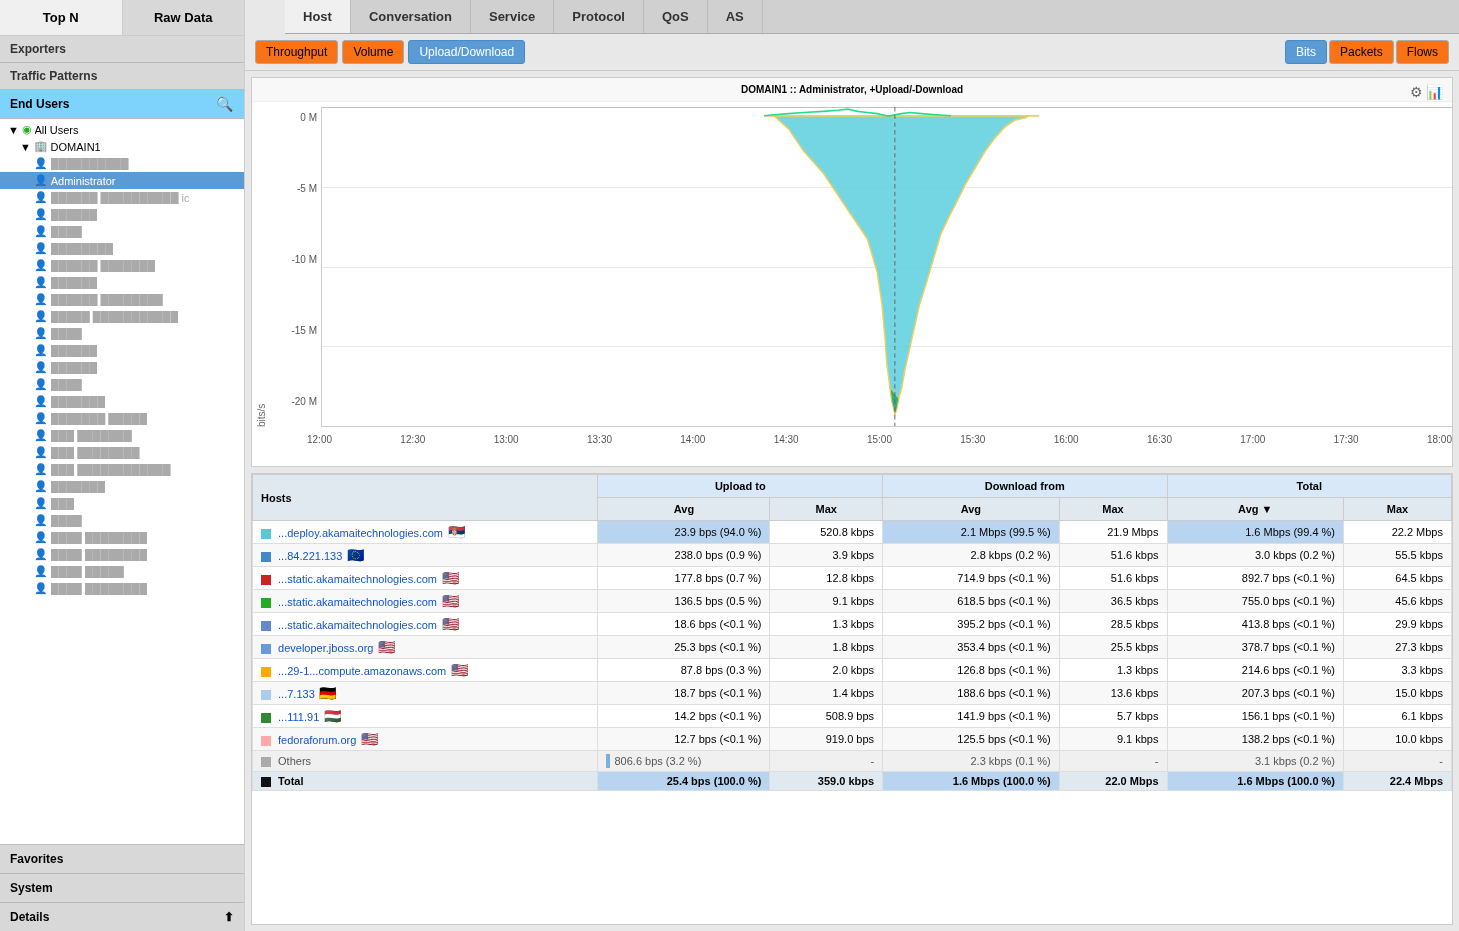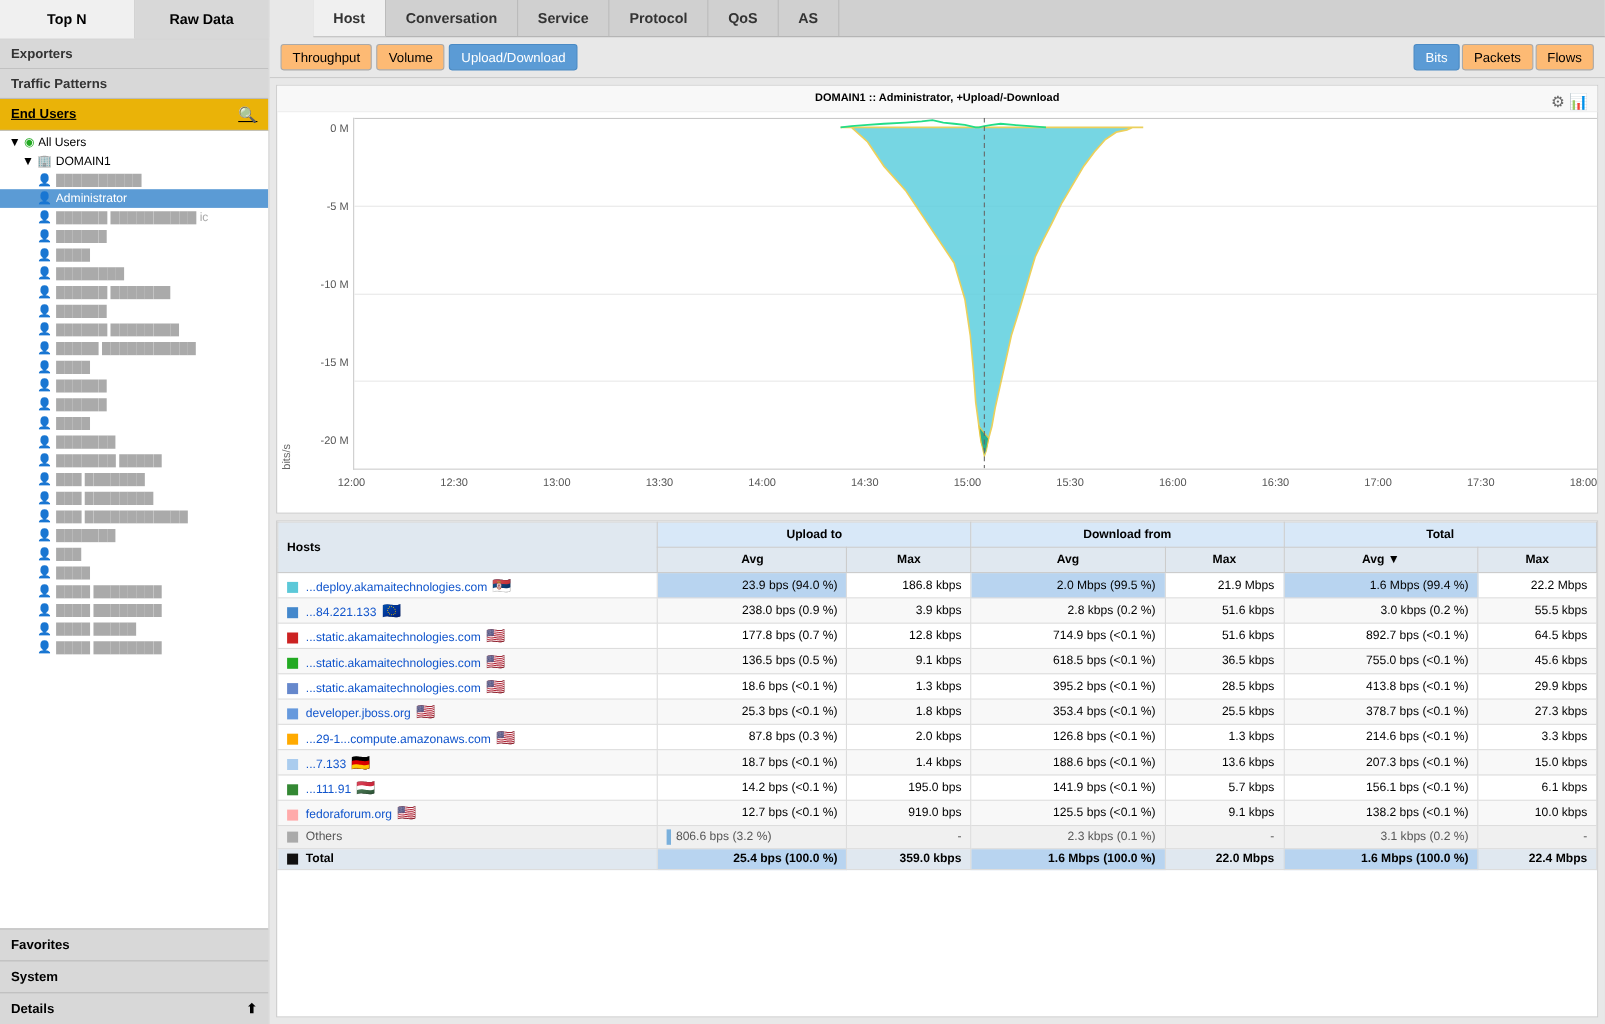--- a/index.html
+++ b/index.html
@@ -10,21 +10,21 @@
     
     .sidebar { width: 245px; min-width: 245px; background: #f0f0f0; border-right: 1px solid #ccc; display: flex; flex-direction: column; overflow: hidden; }
     .sidebar-top-tabs { display: flex; background: #e0e0e0; border-bottom: 1px solid #ccc; }
     .sidebar-tab { flex: 1; padding: 10px 8px; text-align: center; cursor: pointer; font-size: 13px; font-weight: bold; border-right: 1px solid #ccc; background: #d8d8d8; }
     .sidebar-tab:last-child { border-right: none; }
     .sidebar-tab.active { background: #f0f0f0; }
 
     .sidebar-section-header { background: #d8d8d8; padding: 6px 10px; font-weight: bold; font-size: 12px; border-bottom: 1px solid #bbb; color: #333; cursor: pointer; }
     .sidebar-section-header.traffic { color: #333; }
 
-    .end-users-header { background: #eab308; padding: 6px 10px; font-weight: bold; font-size: 12px; border-bottom: 1px solid #bbb; display: flex; justify-content: space-between; text-decoration: underline; }
+    .end-users-header { background: #7dd3fc; padding: 6px 10px; font-weight: bold; font-size: 12px; border-bottom: 1px solid #bbb; display: flex; align-items: center; justify-content: space-between; }
 
     .tree-area { flex: 1; overflow-y: auto; background: #fff; padding: 2px 0; }
     .tree-item { display: flex; align-items: center; padding: 2px 4px; cursor: pointer; white-space: nowrap; overflow: hidden; }
     .tree-item.selected { background: #5b9bd5; color: white; }
     .tree-item .indent { display: inline-block; }
     .tree-item .icon { margin-right: 3px; font-size: 11px; }
     .tree-item .label { font-size: 11px; overflow: hidden; text-overflow: ellipsis; }
 
     .sidebar-bottom { background: #d8d8d8; }
     .sidebar-bottom-item { padding: 7px 10px; font-weight: bold; font-size: 12px; border-top: 1px solid #bbb; cursor: pointer; }
@@ -35,21 +35,21 @@
     
     .nav-tabs { display: flex; background: #d0d0d0; border-bottom: 1px solid #aaa; padding: 0; margin-left: 40px; }
     .nav-tab { padding: 9px 18px; cursor: pointer; font-size: 13px; font-weight: bold; border-right: 1px solid #bbb; color: #333; }
     .nav-tab.active { background: #f0f0f0; }
 
     
     .toolbar { display: flex; align-items: center; justify-content: space-between; padding: 6px 10px; background: #e8e8e8; border-bottom: 1px solid #ccc; }
     .toolbar-left { display: flex; gap: 4px; }
     .toolbar-right { display: flex; gap: 2px; }
 
-    .btn { padding: 4px 10px; font-size: 12px; cursor: pointer; border: 1px solid #aaa; border-radius: 3px; background: #fdba74; }
+    .btn { padding: 4px 10px; font-size: 12px; cursor: pointer; border: 1px solid #aaa; border-radius: 3px; background: #f97316; }
     .btn.active { background: #5b9bd5; color: white; border-color: #4a8ac4; }
 
     
     .chart-container { background: white; margin: 6px; border: 1px solid #ccc; flex-shrink: 0; position: relative; height: 390px; }
     .chart-title { text-align: center; padding: 6px; font-size: 10px; font-weight: bold; border-bottom: 1px solid #eee; background: #f8f8f8; }
     .chart-icons { position: absolute; top: 6px; right: 8px; display: flex; gap: 4px; }
     .chart-icon { font-size: 14px; cursor: pointer; color: #666; }
 
     .chart-body { display: flex; height: 330px; padding: 5px 0; }
     .y-axis-label { writing-mode: vertical-rl; transform: rotate(180deg); font-size: 10px; color: #666; padding: 0 4px; display: flex; align-items: center; }
@@ -363,22 +363,22 @@
           </tr>
         </thead>
         <tbody id="table-body">
         <tr>
     <td class="col-host">
       <span class="color-dot" style="background:#5bc8d8;"></span>
       <a class="host-link">...deploy.akamaitechnologies.com</a>
       <span class="flag">🇷🇸</span>
     </td>
     <td class="col-num" style="background:#b8d4f0;">23.9 bps (94.0 %)</td>
-    <td class="col-num">186.8 kbps</td>
-    <td class="col-num" style="background:#b8d4f0;">2.0 Mbps (99.5 %)</td>
+    <td class="col-num">520.8 kbps</td>
+    <td class="col-num" style="background:#b8d4f0;">2.1 Mbps (99.5 %)</td>
     <td class="col-num">21.9 Mbps</td>
     <td class="col-num" style="background:#b8d4f0;">1.6 Mbps (99.4 %)</td>
     <td class="col-num">22.2 Mbps</td>
   </tr>
             <tr>
     <td class="col-host">
       <span class="color-dot" style="background:#4488cc;"></span>
       <a class="host-link">...84.221.133</a>
       <span class="flag">🇪🇺</span>
     </td>
@@ -467,21 +467,21 @@
     <td class="col-num">207.3 bps (&lt;0.1 %)</td>
     <td class="col-num">15.0 kbps</td>
   </tr>
             <tr>
     <td class="col-host">
       <span class="color-dot" style="background:#338833;"></span>
       <a class="host-link">...111.91</a>
       <span class="flag">🇭🇺</span>
     </td>
     <td class="col-num">14.2 bps (&lt;0.1 %)</td>
-    <td class="col-num">195.0 bps</td>
+    <td class="col-num">508.9 bps</td>
     <td class="col-num">141.9 bps (&lt;0.1 %)</td>
     <td class="col-num">5.7 kbps</td>
     <td class="col-num">156.1 bps (&lt;0.1 %)</td>
     <td class="col-num">6.1 kbps</td>
   </tr>
             <tr>
     <td class="col-host">
       <span class="color-dot" style="background:#ffaaaa;"></span>
       <a class="host-link">fedoraforum.org</a>
       <span class="flag">🇺🇸</span>

